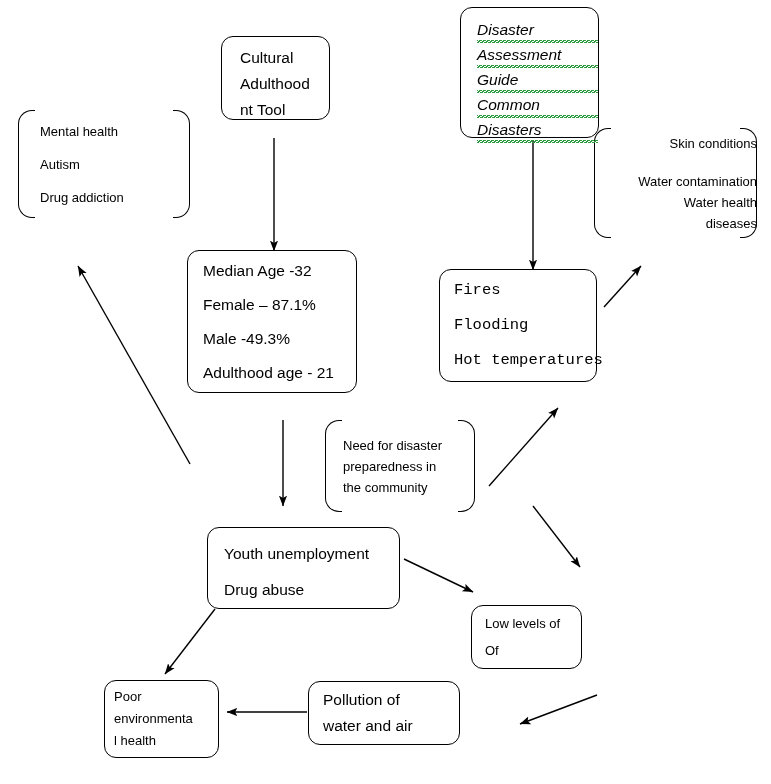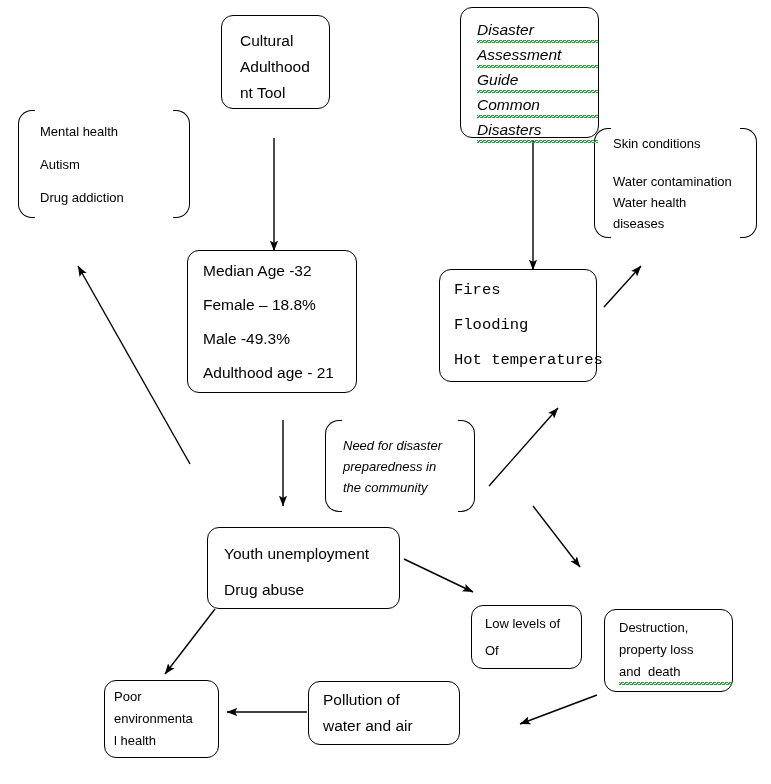--- a/index.html
+++ b/index.html
@@ -110,21 +110,21 @@
 
     <line x1="404" y1="559" x2="473" y2="592" stroke="#000000" stroke-width="1.4" marker-end="url(#ah)"></line>
 
     <line x1="215" y1="609" x2="165" y2="674" stroke="#000000" stroke-width="1.4" marker-end="url(#ah)"></line>
 
     <line x1="307" y1="712" x2="227" y2="712" stroke="#000000" stroke-width="1.4" marker-end="url(#ah)"></line>
 
     <line x1="597" y1="695" x2="520" y2="724" stroke="#000000" stroke-width="1.4" marker-end="url(#ah)"></line>
   </svg>
 
-  <div class="node box" style="left:221px; top:15px; width:109px; height:94px; padding:12px 0 0 18px; justify-content:flex-start;">
+  <div class="node box" style="left:221px; top:36px; width:109px; height:84px; padding:12px 0 0 18px; justify-content:center;">
     <div class="lines" style="font-size:15.5px; line-height:26px;">
       <span class="ln">Cultural</span>
       <span class="ln">Adulthood</span>
       <span class="ln">nt Tool</span>
     </div>
   </div>
 
   <div class="node box" style="left:460px; top:7px; width:139px; height:131px; padding:10px 0 0 16px; justify-content:flex-start;font-style:italic;">
     <div class="lines" style="font-size:15.5px; line-height:23px;">
       <span class="ln sq">Disaster</span>
@@ -141,47 +141,47 @@
     <div class="lines" style="font-size:13px; line-height:33px;">
       <span class="ln">Mental health</span>
       <span class="ln">Autism</span>
       <span class="ln">Drug addiction</span>
     </div>
   </div>
 
   <div class="node box" style="left:187px; top:250px; width:170px; height:143px; padding:0 0 0 15px;">
     <div class="lines" style="font-size:15.5px; line-height:34px;">
       <span class="ln">Median Age -32</span>
-      <span class="ln">Female – 18.8%</span>
+      <span class="ln">Female – 87.1%</span>
       <span class="ln">Male -49.3%</span>
       <span class="ln">Adulthood age - 21</span>
     </div>
   </div>
 
-  <div class="node bracketwrap" style="left:594px; top:128px; width:163px; height:110px; padding:0 0 0 19px;">
+  <div class="node bracketwrap" style="left:594px; top:128px; width:163px; height:110px; padding:0 0 0 19px;text-align:right;">
     <span class="br-l"></span>
     <span class="br-r"></span>
     <div class="lines" style="font-size:13px; line-height:21px;">
       <span class="ln">Skin conditions</span>
       <span class="ln" style="height:17px;"> </span>
       <span class="ln">Water contamination</span>
       <span class="ln">Water health</span>
       <span class="ln">diseases</span>
     </div>
   </div>
 
   <div class="node box" style="left:439px; top:269px; width:158px; height:113px; padding:0 0 0 14px;font-family:Liberation Mono, monospace;">
     <div class="lines" style="font-size:15.5px; line-height:35px;">
       <span class="ln">Fires</span>
       <span class="ln">Flooding</span>
       <span class="ln">Hot temperatures</span>
     </div>
   </div>
 
-  <div class="node bracketwrap" style="left:325px; top:420px; width:150px; height:92px; padding:0 0 0 18px;font-style:italic;">
+  <div class="node bracketwrap" style="left:325px; top:420px; width:150px; height:92px; padding:0 0 0 18px;">
     <span class="br-l"></span>
     <span class="br-r"></span>
     <div class="lines" style="font-size:13px; line-height:21px;">
       <span class="ln">Need for disaster</span>
       <span class="ln">preparedness in</span>
       <span class="ln">the community</span>
     </div>
   </div>
 
   <div class="node box" style="left:207px; top:527px; width:193px; height:82px; padding:0 0 0 16px;justify-content:flex-end;">
@@ -191,27 +191,20 @@
     </div>
   </div>
 
   <div class="node box" style="left:471px; top:605px; width:111px; height:64px; padding:0 0 0 13px;">
     <div class="lines" style="font-size:13px; line-height:27px;">
       <span class="ln">Low levels of</span>
       <span class="ln">Of</span>
     </div>
   </div>
 
-  <div class="node box" style="left:604px; top:609px; width:129px; height:83px; padding:0 0 0 14px;">
-    <div class="lines" style="font-size:13px; line-height:22px;">
-      <span class="ln">Destruction,</span>
-      <span class="ln">property loss</span>
-      <span class="ln sq">and  death</span>
-    </div>
-  </div>
 
   <div class="node box" style="left:104px; top:680px; width:115px; height:78px; padding:0 0 0 9px;">
     <div class="lines" style="font-size:13px; line-height:22px;">
       <span class="ln">Poor</span>
       <span class="ln">environmenta</span>
       <span class="ln">l health</span>
     </div>
   </div>
 
   <div class="node box" style="left:308px; top:681px; width:152px; height:64px; padding:0 0 0 14px;">

